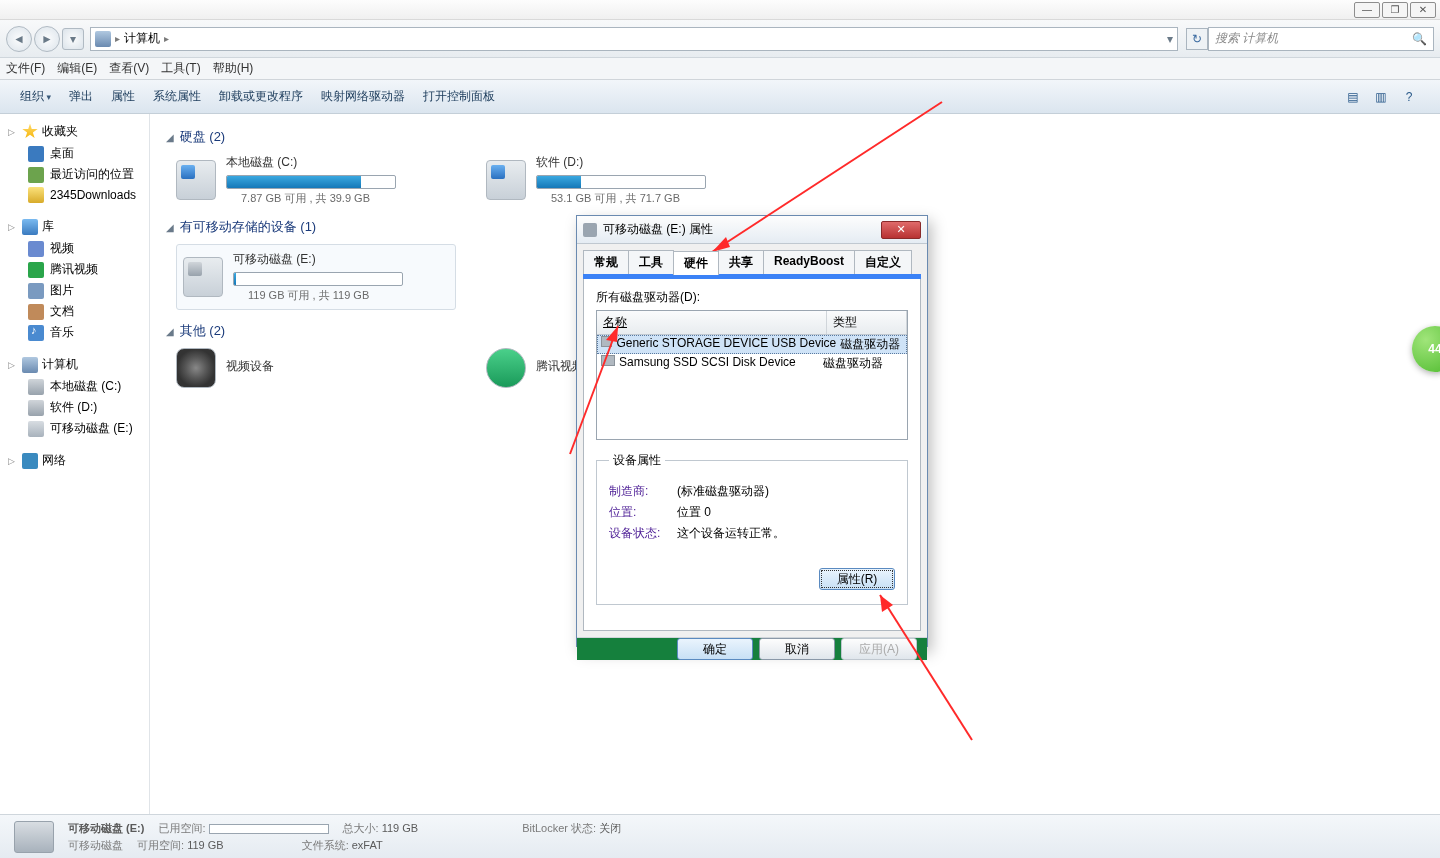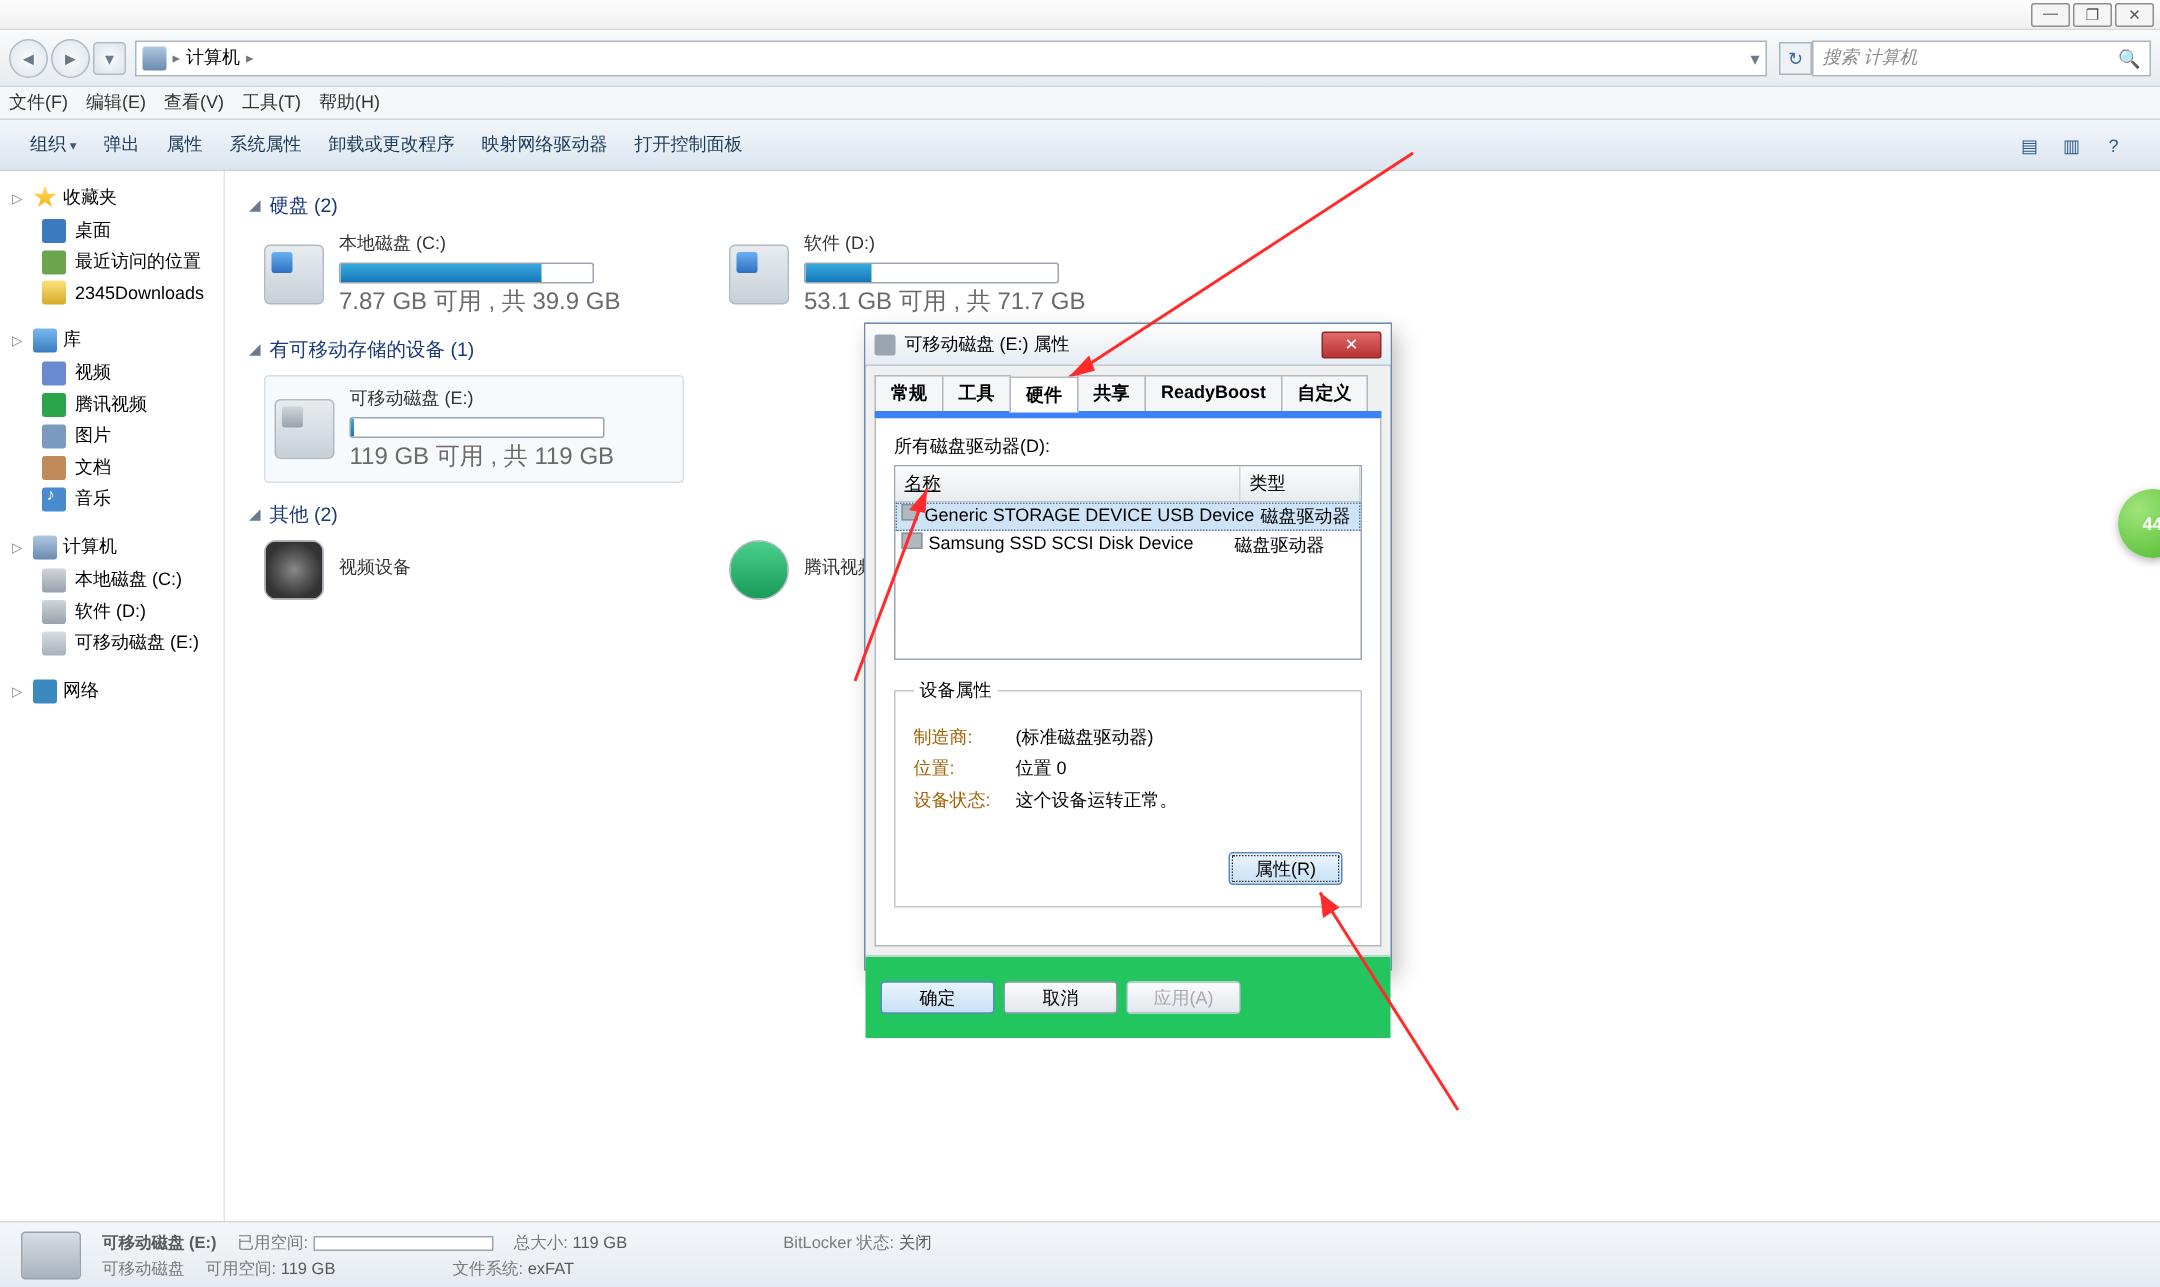--- a/index.html
+++ b/index.html
@@ -64,21 +64,21 @@
 .drive-ico.rem::after { background:linear-gradient(#d0d5da,#98a2ac); }
 .drive-ico.cam { background:radial-gradient(#888 0%, #555 40%, #333 70%); border-radius:8px;}
 .drive-ico.cam::after{display:none;}
 .drive-ico.tx { background:linear-gradient(#4ad08a,#1a9a5a); border-radius:50%;}
 .drive-ico.tx::after{display:none;}
 .drive-info { flex:1; }
 .drive-name { color:#333; margin-bottom:4px; }
 .capacity-wrap { display:flex; flex-direction:column; gap:2px;}
 .capacity-bar { width:170px; height:14px; border:1px solid #9aa5b0; background:#fff; border-radius:2px; overflow:hidden;}
 .capacity-fill { height:100%; background:linear-gradient(#3aa8e0,#1578b8);}
-.capacity-text { font-size:16px; color:#6a6a6a;}
+.capacity-text { font-size:11px; color:#6a6a6a;margin-left:15px;}
 
 
 .status-bar { height:44px; background:linear-gradient(#f4f7fa,#e5ebf1); border-top:1px solid #cfd6dc; display:flex; align-items:center; padding:0 14px; gap:14px;}
 .status-ico { width:40px; height:32px; background:linear-gradient(#d8dde2,#a8b2bc); border:1px solid #98a2ac; border-radius:3px;}
 .status-cols { display:flex; flex-direction:column; gap:2px;}
 .status-row { display:flex; gap:14px; color:#5a5a5a; font-size:11px;}
 .status-label { color:#7a7a7a;}
 .mini-bar { width:120px; height:10px; border:1px solid #9aa5b0; background:#fff; display:inline-block; vertical-align:middle;}
 
 
@@ -98,27 +98,27 @@
 .dev-head .c1 { flex:1;text-decoration:underline;}
 .dev-head .c2 { width:80px;}
 .dev-row { display:flex; padding:1px 4px; align-items:flex-start; gap:4px; font-family: "SimSun","NSimSun", monospace;}
 .dev-row.sel { background:#cfe3f7; outline:1px dotted #5a7aa0; outline-offset:-1px;}
 .dev-row .di { width:14px; height:11px; background:#b0b8c0; border:1px solid #8a929a;}
 .dev-row .c1 { flex:1; white-space:nowrap;}
 .dev-row .c2 { width:80px;}
 fieldset.props { border:1px solid #c0c8d0; margin-top:12px; padding:10px 12px 14px;}
 fieldset.props legend { padding:0 4px;}
 .prop-row { display:flex; margin:4px 0; font-size:12px;}
-.prop-row .k { width:68px; color:#a16207;}
+.prop-row .k { width:68px; color:#4c1d95;}
 .dlg-btn-row { margin-top:auto; display:flex; justify-content:flex-end;}
 .dlg-btn { min-width:76px; height:22px; border:1px solid #8a98a8; background:linear-gradient(#fdfdfd,#e0e6ec); border-radius:3px; cursor:pointer; font-size:12px; display:flex; align-items:center; justify-content:center; padding:0 10px;}
 .dlg-btn.primary { background:linear-gradient(#eaf4fd,#c8e0f5); border-color:#5a8ac0;}
 .dlg-btn.primary.sel { outline:1px dotted #333; outline-offset:-3px;}
 .dlg-btn.disabled { color:#aaa; border-color:#c0c8d0;}
-.dlg-footer { display:flex; gap:6px; padding:16px 10px; border-top:1px solid #d0d5da; background:#22c55e;}
+.dlg-footer { display:flex; gap:6px; justify-content:flex-end; padding:0 10px; border-top:1px solid #d0d5da; background:#15803d;}
 
 
 .green-bubble { position:absolute; right:-18px; top:326px; width:46px; height:46px; border-radius:50%; background:radial-gradient(circle at 30% 30%, #a0e57a, #4ab82a); color:#fff; display:flex; align-items:center; justify-content:center; font-weight:bold; box-shadow:0 2px 6px rgba(0,0,0,0.3);}
 
 
 svg.overlay { position:absolute; left:0; top:0; width:1440px; height:858px; pointer-events:none;}
 svg.overlay line { stroke:#ff2a2a; stroke-width:2;}
 svg.overlay polygon { fill:#ff2a2a;}
 </style>
 </head>

